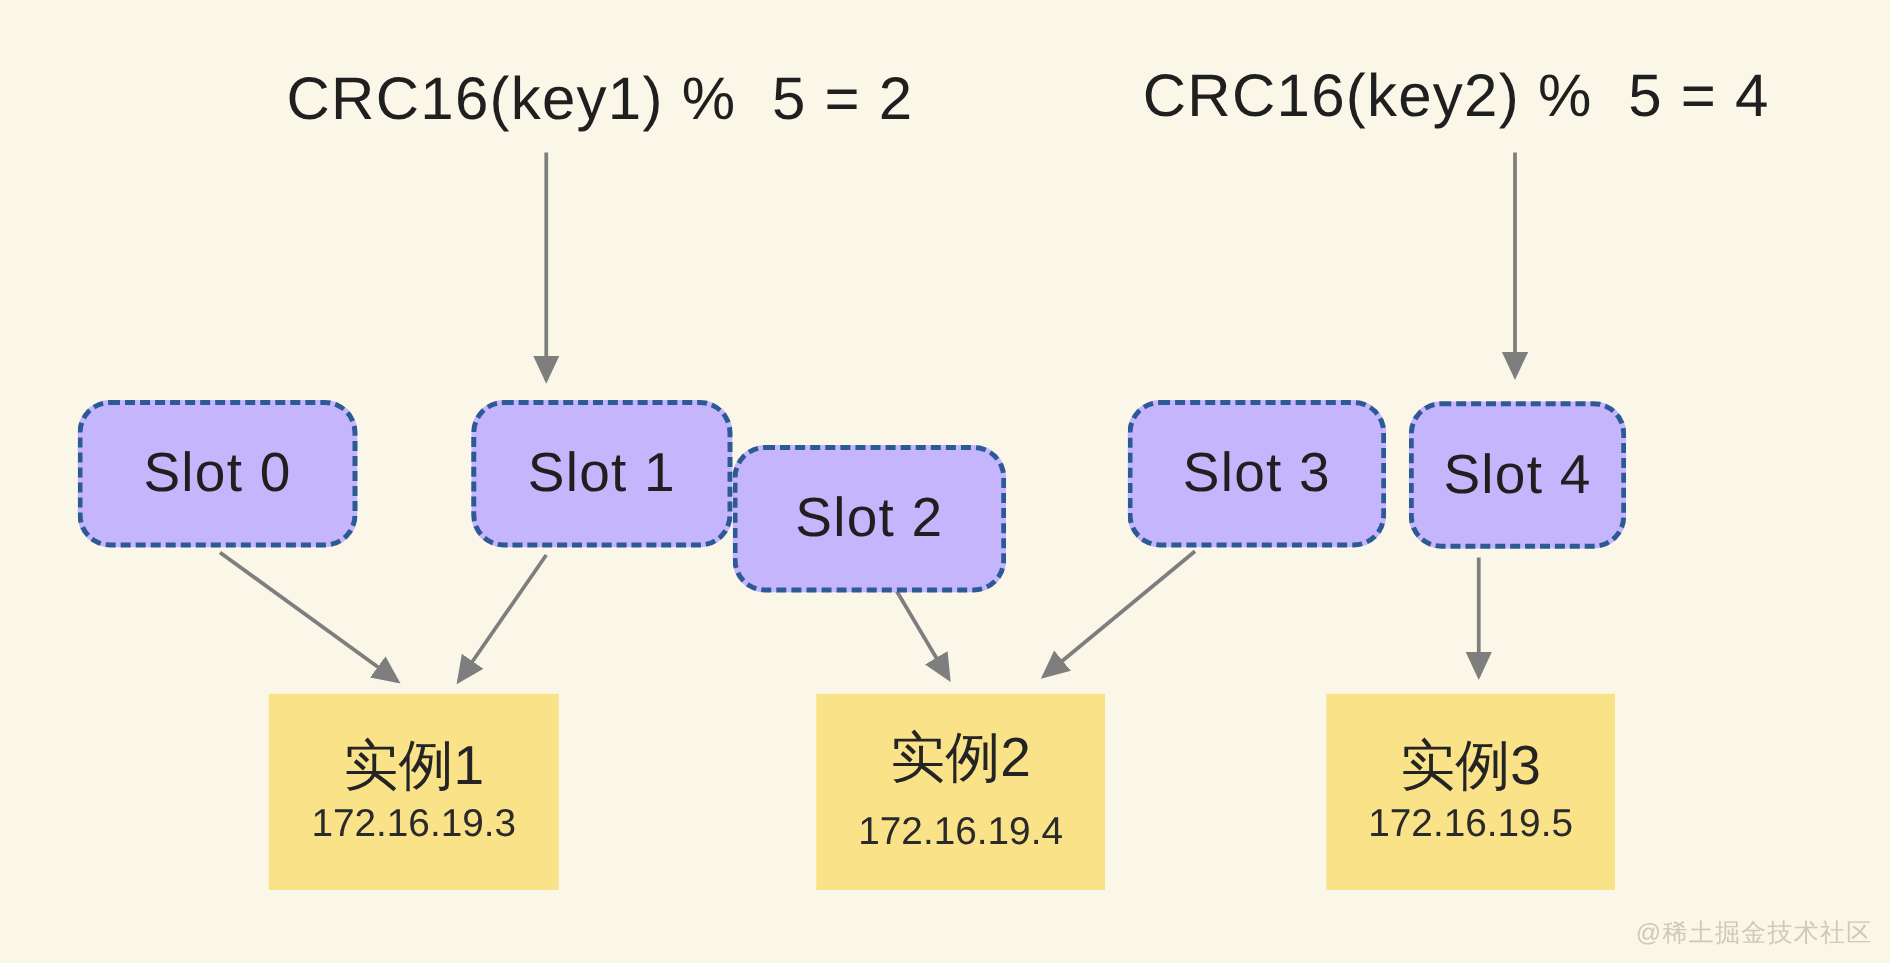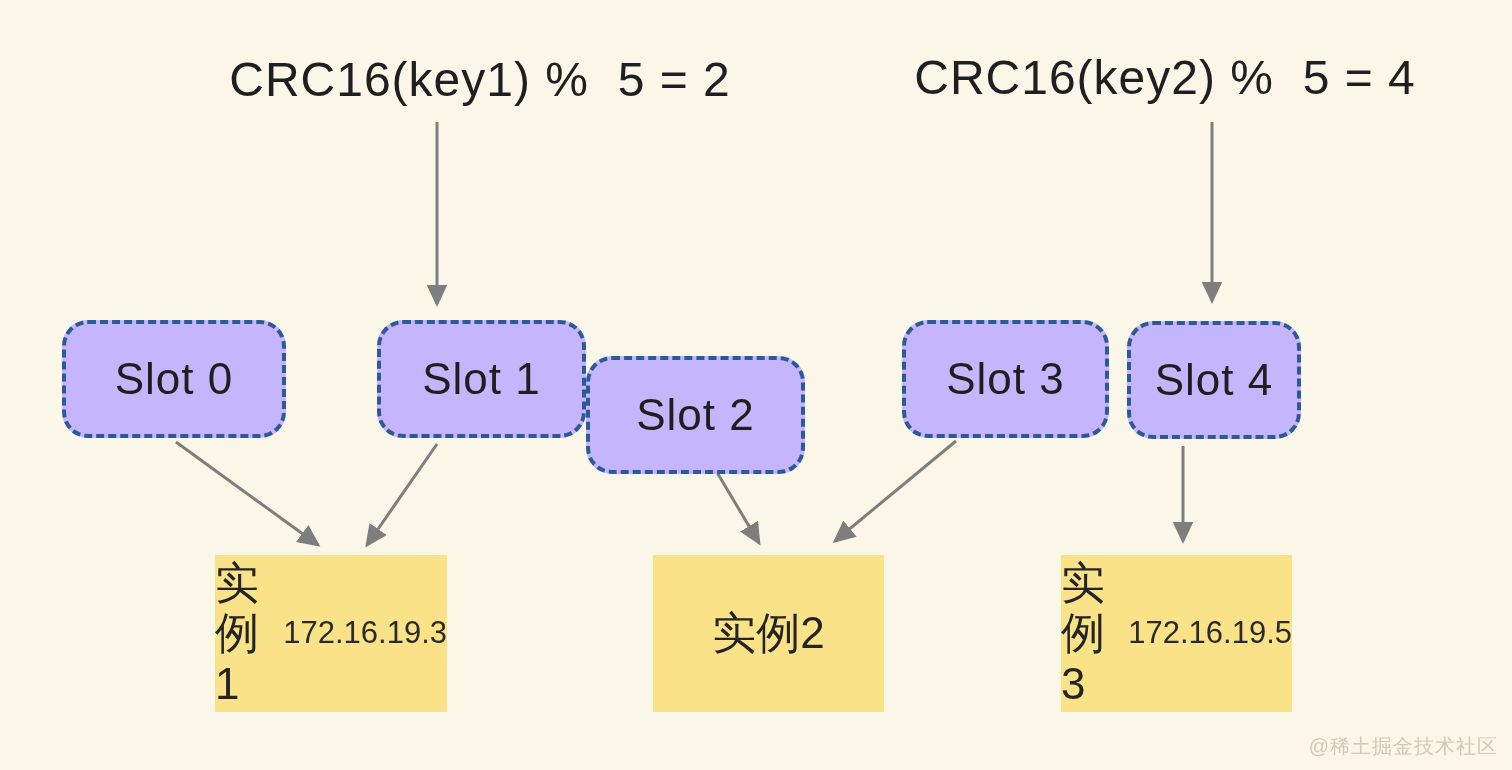--- a/index.html
+++ b/index.html
@@ -46,21 +46,21 @@
     font-size: 44px;
     color: #1f1f1f;
     letter-spacing: 1px;
   }
   .instance {
     position: absolute;
     box-sizing: border-box;
     height: 157px;
     background: #fae289;
     display: flex;
-    flex-direction: row;
+    flex-direction: column;
     align-items: center;
     justify-content: center;
     color: #242424;
   }
   .instance .iname {
     font-size: 44px;
     line-height: 1.15;
   }
   .instance .ip {
     font-size: 31px;
@@ -104,20 +104,21 @@
   <div class="slot" style="left:586px; top:320px; width:219px;margin-top:36px;">Slot 2</div>
   <div class="slot" style="left:902px; top:320px; width:207px;">Slot 3</div>
   <div class="slot" style="left:1104px; top:321px; width:174px;margin-left:23px;">Slot 4</div>
 
   <div class="instance" style="left:215px; top:555px; width:232px;">
     <div class="iname">实例1</div>
     <div class="ip">172.16.19.3</div>
   </div>
   <div class="instance" style="left:653px; top:555px; width:231px;gap:12px;">
     <div class="iname">实例2</div>
+    <div class="ip">172.16.19.4</div>
   </div>
   <div class="instance" style="left:1061px; top:555px; width:231px;">
     <div class="iname">实例3</div>
     <div class="ip">172.16.19.5</div>
   </div>
 
   <div class="watermark">@稀土掘金技术社区</div>
 
 </div>
 

